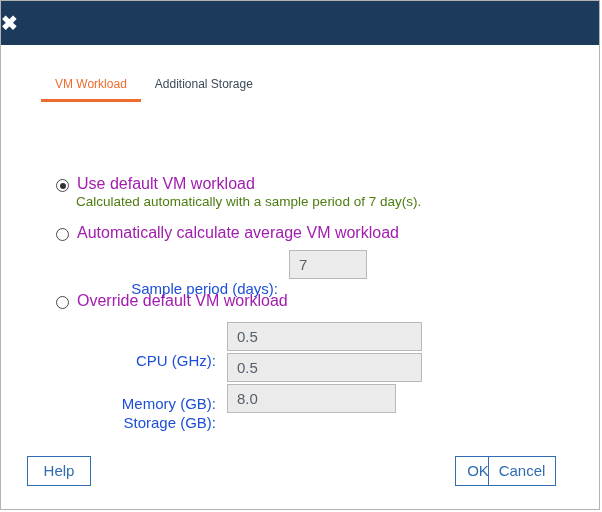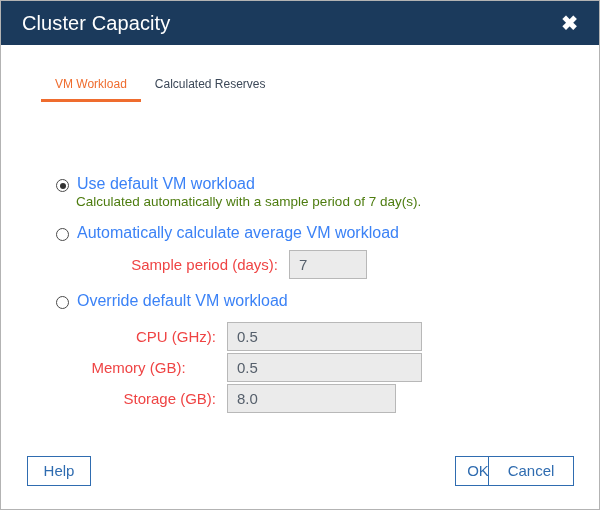--- a/index.html
+++ b/index.html
@@ -97,35 +97,36 @@
     left: 50%;
     top: 50%;
     transform: translate(-50%, -50%);
     width: 6px;
     height: 6px;
     border-radius: 50%;
     background: #333333;
   }
   .option-label {
     font-size: 16px;
-    color: #3b82f6;
+    color: #a21caf;
     line-height: 18px;
   }
   .helper-text {
     position: absolute;
     font-size: 13.5px;
     color: #4d7c0f;
     left: 75px;
   }
   .field-label {
     position: absolute;
     font-size: 15px;
-    color: #ef4444;
+    color: #1d4ed8;
     text-align: right;
     white-space: nowrap;
+    margin-top: 24px;
   }
   .input-box {
     position: absolute;
     background: #ebebeb;
     border: 1px solid #b8b8b8;
     box-sizing: border-box;
     font-family: "Liberation Sans", sans-serif;
     font-size: 15px;
     color: #555f6b;
     padding-left: 9px;
@@ -152,32 +153,31 @@
     text-align: center;
     padding: 0;
   }
 </style>
 </head>
 <body>
 
 <div class="dialog">
 
   <div class="titlebar">
-    <div class="title-text">Cluster Capacity</div>
     <div class="close-btn">✖</div>
   </div>
 
   <div class="body-area">
 
     <div class="tabs">
       <div class="tab active">
         <span>VM Workload</span>
       </div>
       <div class="tab inactive">
-        <span>Calculated Reserves</span>
+        <span>Additional Storage</span>
       </div>
     </div>
 
     <div class="option-row" style="left:55px; top:130px;">
       <span class="radio checked"></span>
       <span class="option-label">Use default VM workload</span>
     </div>
     <div class="helper-text" style="top:149px;">Calculated automatically with a sample period of 7 day(s).</div>
 
     <div class="option-row" style="left:55px; top:179px;">
@@ -189,26 +189,26 @@
     <input class="input-box" style="left: 288px; top: 205px; width: 78px; height: 29px;" type="text" disabled="" value="7">
 
     <div class="option-row" style="left:55px; top:247px;">
       <span class="radio"></span>
       <span class="option-label">Override default VM workload</span>
     </div>
 
     <div class="field-label" style="left:60px; top:283px; width:155px;">CPU (GHz):</div>
     <input class="input-box" style="left: 226px; top: 277px; width: 195px; height: 29px;" type="text" disabled="" value="0.5">
 
-    <div class="field-label" style="left:60px; top:314px; width:155px;text-align:center;">Memory (GB):</div>
+    <div class="field-label" style="left:60px; top:326px; width:155px;">Memory (GB):</div>
     <input class="input-box" style="left: 226px; top: 308px; width: 195px; height: 29px;" type="text" disabled="" value="0.5">
 
     <div class="field-label" style="left:60px; top:345px; width:155px;">Storage (GB):</div>
     <input class="input-box" style="left: 226px; top: 339px; width: 169px; height: 29px;" type="text" disabled="" value="8.0">
 
     <div class="footer">
       <button class="btn" style="left:26px; top:13px; width:64px;">Help</button>
       <button class="btn" style="left:418px; top:13px; width:46px;margin-left:36px;">OK</button>
-      <button class="btn" style="left:487px; top:13px; width:86px;">Cancel</button>
+      <button class="btn" style="left:487px; top:13px; width:68px;">Cancel</button>
     </div>
 
   </div>
 </div>
 
 </body></html>

